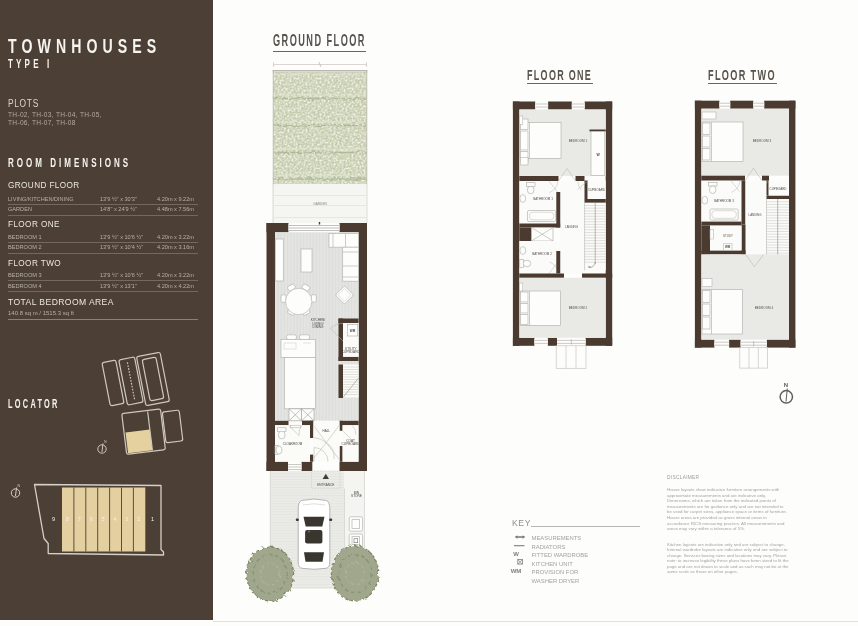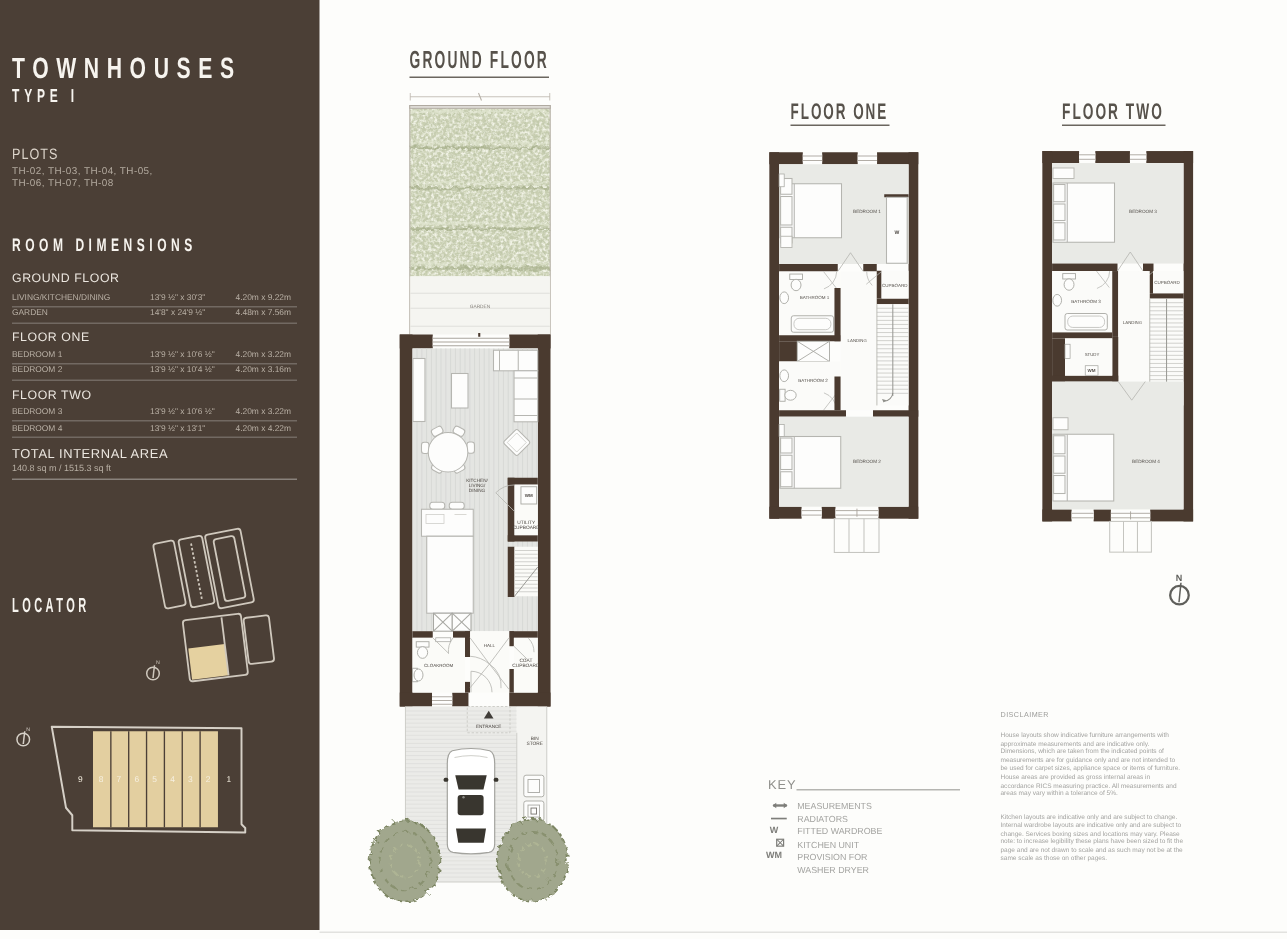--- a/index.html
+++ b/index.html
@@ -38,21 +38,21 @@
 <div class="abs" style="left:8px;top:252.5px;width:190px;border-top:1px solid rgba(255,255,255,0.22);"></div>
 
 <div class="abs" style="left:8px;top:258.5px;color:#ece7e0;font-size:8.2px;letter-spacing:0.4px;">FLOOR TWO</div>
 
 <div class="abs" style="left:8px;top:272px;width:190px;color:#b9b0a5;font-size:5.6px;">BEDROOM 3<span class="abs" style="left:92px;">13'9 ½" x 10'6 ½"</span><span class="abs" style="left:149px;">4.20m x 3.22m</span></div>
 <div class="abs" style="left:8px;top:280px;width:190px;border-top:1px solid rgba(255,255,255,0.22);"></div>
 
 <div class="abs" style="left:8px;top:282.5px;width:190px;color:#b9b0a5;font-size:5.6px;">BEDROOM 4<span class="abs" style="left:92px;">13'9 ½" x 13'1"</span><span class="abs" style="left:149px;">4.20m x 4.22m</span></div>
 <div class="abs" style="left:8px;top:290.5px;width:190px;border-top:1px solid rgba(255,255,255,0.22);"></div>
 
-<div class="abs" style="left:8px;top:297px;color:#ece7e0;font-size:8.6px;letter-spacing:0.4px;">TOTAL INTERNAL AREA</div>
+<div class="abs" style="left:8px;top:297px;color:#ece7e0;font-size:8.6px;letter-spacing:0.4px;">TOTAL BEDROOM AREA</div>
 
 <div class="abs" style="left:8px;top:310px;color:#b9b0a5;font-size:6px;">140.8 sq m / 1515.3 sq ft</div>
 <div class="abs" style="left:8px;top:318.5px;width:190px;border-top:1px solid rgba(255,255,255,0.35);"></div>
 
 <div class="abs" style="left:8px;top:397px;color:#f7f4ef;font-size:13.5px;font-weight:bold;letter-spacing:4.2px;white-space:nowrap;transform:scaleX(0.545);transform-origin:0 0;line-height:1;">LOCATOR</div>
 
 <svg class="abs" style="left:0;top:340px;" width="213" height="120" viewBox="0 340 213 120">
   <g fill="none" stroke="#cfc8bd" stroke-width="1.2" stroke-linejoin="round">
 
     <g transform="rotate(-11 113 383)">

